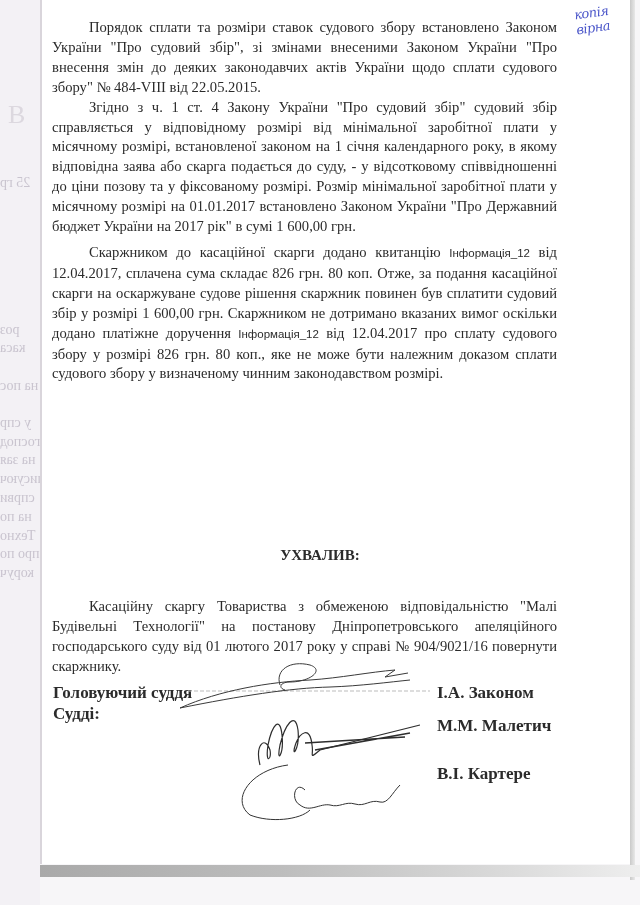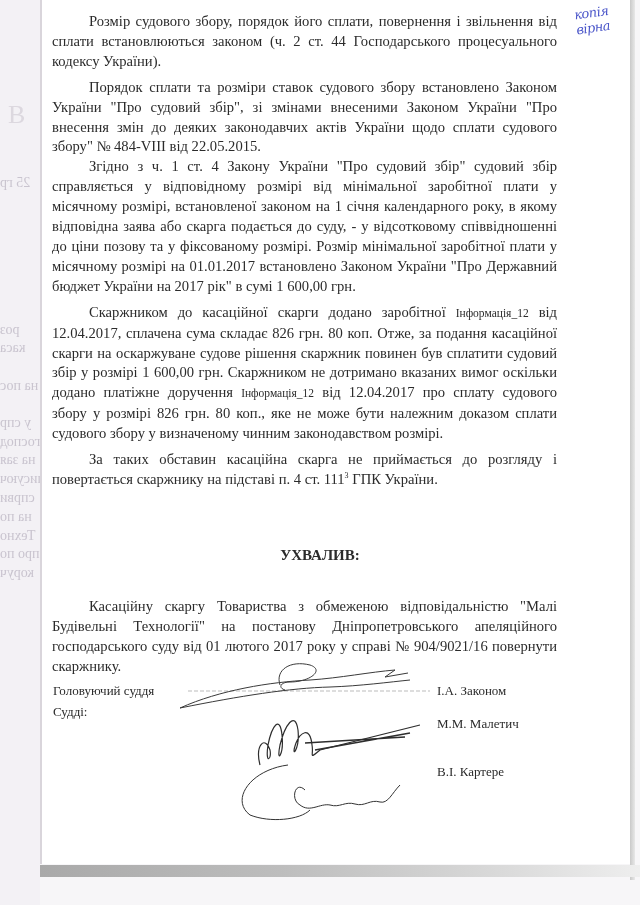--- a/index.html
+++ b/index.html
@@ -34,33 +34,33 @@
     position: absolute; left: 630px; top: 0; width: 5px; height: 880px;
     background: linear-gradient(90deg, #c9c9c9, #e8e8e8);
   }
 
   .text {
     position: absolute; left: 52px; width: 505px;
     font-size: 14.6px; line-height: 19.9px;
     text-align: justify;
   }
   .para { text-indent: 37px; margin: 0; }
-  .small-info { font-size: 11.5px; font-family: Liberation Serif, serif; }
+  .small-info { font-size: 11.5px; font-family: Liberation Sans, sans-serif; }
   sup { font-size: 8px; vertical-align: 6px; line-height: 0; }
 
   .handwrite {
     position: absolute; left: 575px; top: 3px; font-family: "DejaVu Serif", serif;
     font-style: italic; font-size: 13px; color: #4a55c9; transform: rotate(-8deg);
     letter-spacing: -0.5px;
   }
   .heading {
     position: absolute; left: 0; width: 640px; top: 547px;
     text-align: center; font-weight: bold; font-size: 15px;
   }
-  .sig-label { position: absolute; font-weight: normal; font-size: 13px; }
+  .sig-label { position: absolute; font-weight: bold; font-size: 17px; }
   .sig-svg { position: absolute; }
 </style>
 </head>
 <body>
 
 <div class="ghost">
   <span class="bigB">В</span>
   <span class="gl" style="top:175px">25 гр</span>
   <span class="gl" style="top:322px">роз</span>
   <span class="gl" style="top:340px">каса</span>
@@ -76,31 +76,29 @@
   <span class="gl" style="top:565px">коруч</span>
 </div>
 
 <div class="page"></div>
 <div class="right-shadow"></div>
 <div class="bottom-shadow"></div>
 
 <div class="handwrite">копія вірна</div>
 
 <div class="text" style="top:12px">
-  <p class="para">Розмір судового збору, порядок його сплати, повернення і звільнення від сплати встановлюються законом (ч. 2 ст. 44 Господарського процесуального кодексу України).</p>
   <p class="para" style="margin-top:6px">Порядок сплати та розміри ставок судового збору встановлено Законом України "Про судовий збір", зі змінами внесеними Законом України "Про внесення змін до деяких законодавчих актів України щодо сплати судового збору" №    484-VIII від 22.05.2015.</p>
   <p class="para">Згідно з ч. 1 ст. 4 Закону України "Про судовий збір" судовий збір справляється у відповідному розмірі від мінімальної заробітної плати у місячному розмірі, встановленої законом на 1 січня календарного року, в якому відповідна заява або скарга подається до суду, - у відсотковому співвідношенні до ціни позову та у фіксованому розмірі. Розмір мінімальної заробітної плати у місячному розмірі на 01.01.2017 встановлено Законом України "Про Державний бюджет України на 2017 рік" в сумі 1 600,00 грн.</p>
   <p class="para" style="margin-top:6px">
-    <span>Скаржником до касаційної скарги додано заробітної</span>
+    <span>Скаржником до касаційної скарги додано квитанцію</span>
     <span class="small-info">Інформація_12</span>
     <span>від 12.04.2017, сплачена сума складає 826 грн. 80 коп. Отже, за подання касаційної скарги на оскаржуване судове рішення скаржник повинен був сплатити судовий збір у розмірі 1 600,00 грн. Скаржником не дотримано вказаних вимог оскільки додано платіжне доручення</span>
     <span class="small-info">Інформація_12</span>
     <span>від 12.04.2017 про сплату судового збору у розмірі 826 грн. 80 коп., яке не може бути належним доказом сплати судового збору у визначеному чинним законодавством розмірі.</span>
   </p>
-  <p class="para" style="margin-top:6px"><span>За таких обставин касаційна скарга не приймається до розгляду і повертається скаржнику на підставі п. 4 ст. 111</span><sup>3</sup><span> ГПК України.</span></p>
 </div>
 
 <div class="heading">УХВАЛИВ:</div>
 
 <div class="text" style="top:597px">
   <p class="para">Касаційну скаргу Товариства з обмеженою відповідальністю "Малі Будівельні Технології" на постанову Дніпропетровського апеляційного господарського суду від 01 лютого 2017 року у справі №  904/9021/16 повернути скаржнику.</p>
 </div>
 
 <div class="sig-label" style="left:53px; top:683px">Головуючий суддя</div>
 <div class="sig-label" style="left:437px; top:683px">І.А. Законом</div>

